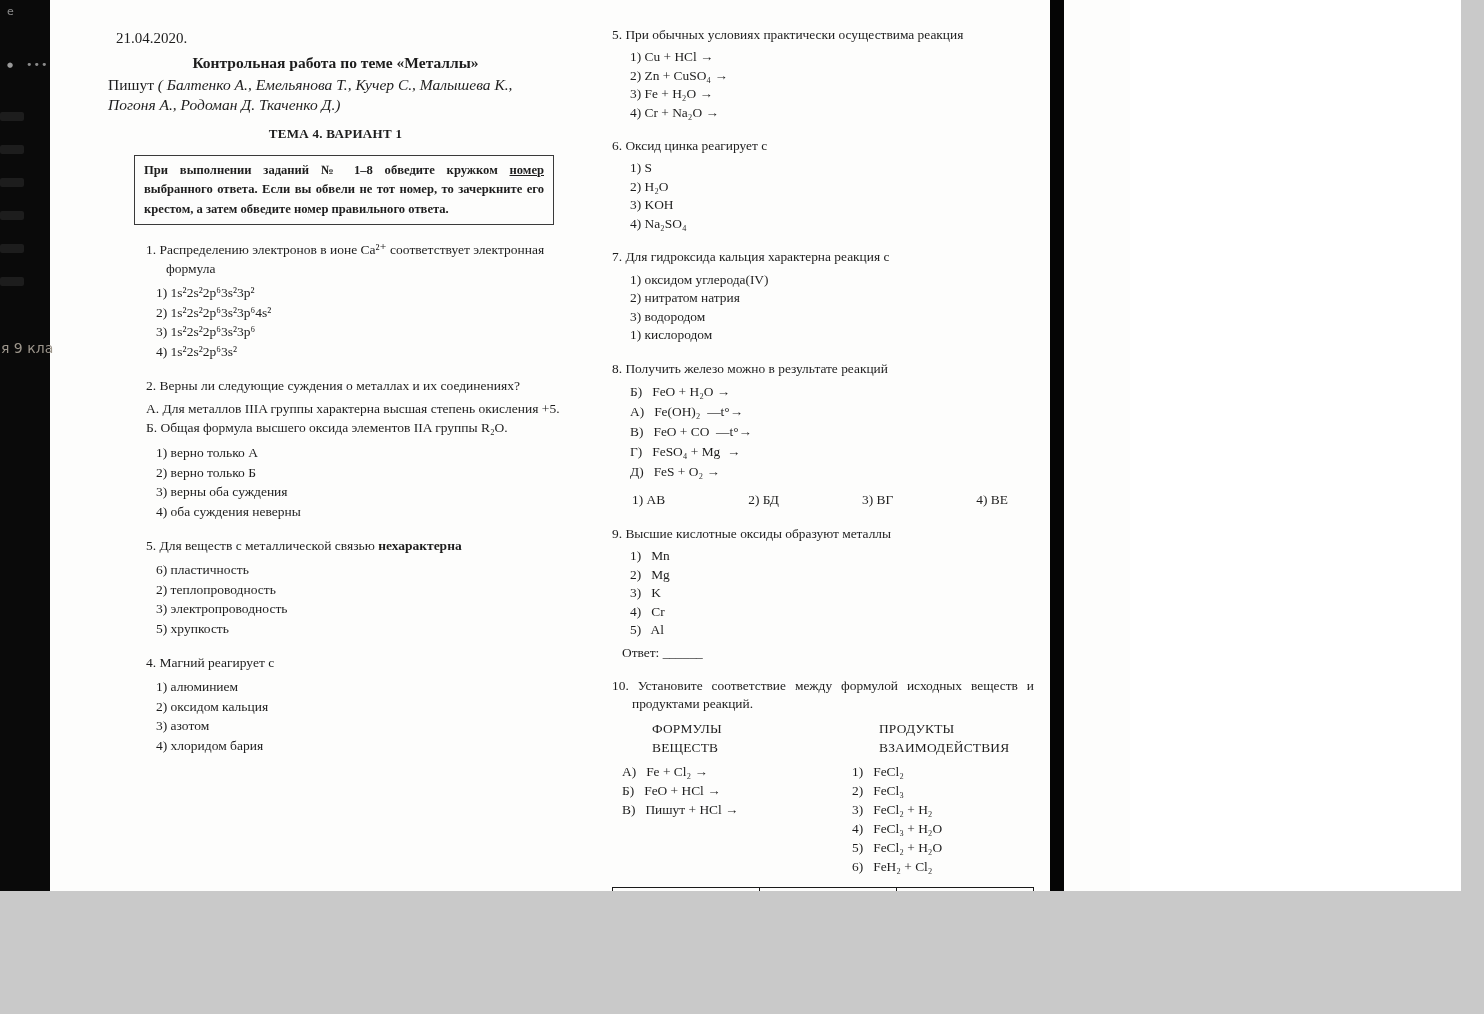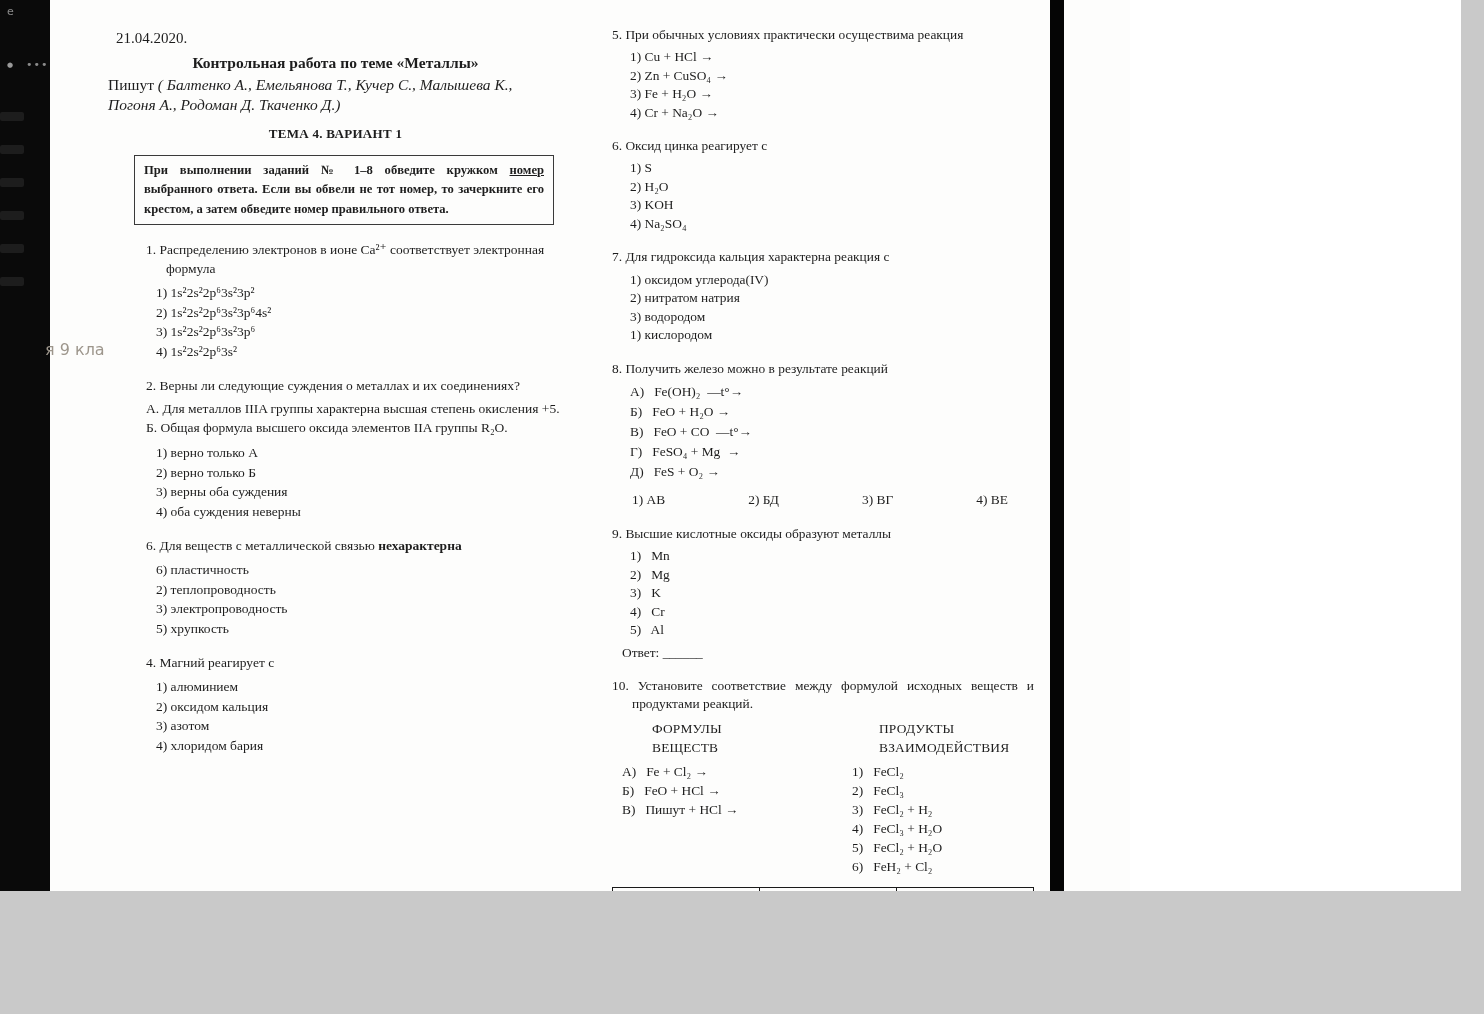--- a/index.html
+++ b/index.html
@@ -28,23 +28,22 @@
     font-family: "DejaVu Sans", sans-serif;
   }
   .dots-row .b { color: #9a9a9a; font-size: 7px; }
   .dots-row .e { color: #8c8c8c; font-size: 11px; letter-spacing: 1px; }
   .side-row {
     position: absolute; left: 0; width: 24px; height: 9px;
     background: #1d1d1d; border-radius: 2px;
   }
   .sidebar-snippet {
     position: absolute; left: 1px; top: 340px;
-    color: #9d968c; font-size: 16px; white-space: nowrap;
+    color: #9d968c; font-size: 14px; white-space: nowrap;
     font-family: "DejaVu Sans", sans-serif;
-    padding-left: 44px;
   }
   .divider-strip {
     position: absolute; left: 1050px; top: 0; width: 14px; height: 891px;
     background: #050505; z-index: 2;
   }
   .right-panel {
     position: absolute; left: 1064px; top: 0; width: 397px; height: 891px;
     background: #ffffff; z-index: 1;
   }
 
@@ -154,21 +153,21 @@
       </div>
       <div class="opts">
         <div class="opt">1) верно только А</div>
         <div class="opt">2) верно только Б</div>
         <div class="opt">3) верны оба суждения</div>
         <div class="opt">4) оба суждения неверны</div>
       </div>
     </div>
 
     <div class="question">
-      <p class="q-text"><span>6. Для веществ с металлической связью </span><span class="bold">нехарактерна</span></p>
+      <p class="q-text"><span>5. Для веществ с металлической связью </span><span class="bold">нехарактерна</span></p>
       <div class="opts">
         <div class="opt">6) пластичность</div>
         <div class="opt">2) теплопроводность</div>
         <div class="opt">3) электропроводность</div>
         <div class="opt">5) хрупкость</div>
       </div>
     </div>
 
     <div class="question">
       <p class="q-text">4. Магний реагирует с</p>
@@ -209,22 +208,22 @@
         <div class="opt">1) оксидом углерода(IV)</div>
         <div class="opt">2) нитратом натрия</div>
         <div class="opt">3) водородом</div>
         <div class="opt">1) кислородом</div>
       </div>
     </div>
 
     <div class="question">
       <p class="q-text">8. Получить железо можно в результате реакций</p>
       <div class="reactions">
+        <div class="reaction">Б)   FeO + H₂O →</div>
         <div class="reaction">А)   Fe(OH)₂  —t°→</div>
-        <div class="reaction">Б)   FeO + H₂O →</div>
         <div class="reaction">В)   FeO + CO  —t°→</div>
         <div class="reaction">Г)   FeSO₄ + Mg  →</div>
         <div class="reaction">Д)   FeS + O₂ →</div>
       </div>
       <div class="ans-row">
         <span class="opt">1) АВ</span>
         <span class="opt">2) БД</span>
         <span class="opt">3) ВГ</span>
         <span class="opt">4) ВЕ</span>
       </div>

